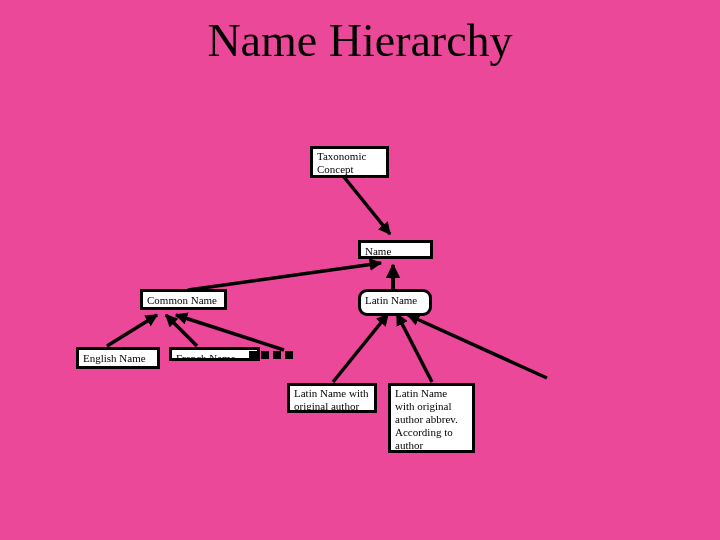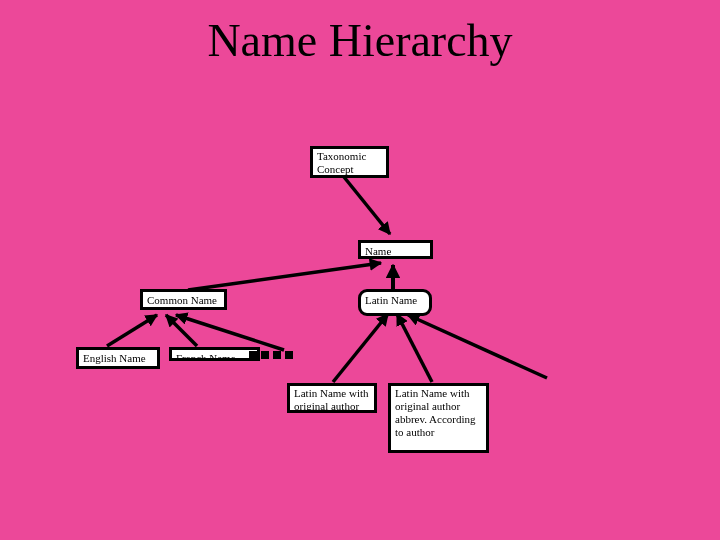--- a/index.html
+++ b/index.html
@@ -92,16 +92,16 @@
 
   <div class="dots">
     <span class="dot"></span>
     <span class="dot"></span>
     <span class="dot"></span>
     <span class="dot"></span>
   </div>
 
   <div class="node" style="left:287px; top:383px; width:90px; height:30px;">Latin Name with original author abbrev.</div>
 
-  <div class="node" style="left:388px; top:383px; width:101px; height:70px;">Latin Name with original author abbrev. According to author</div>
+  <div class="node" style="left:388px; top:383px; width:87px; height:70px;">Latin Name with original author abbrev. According to author</div>
 
 
 </div>
 
 </body></html>

